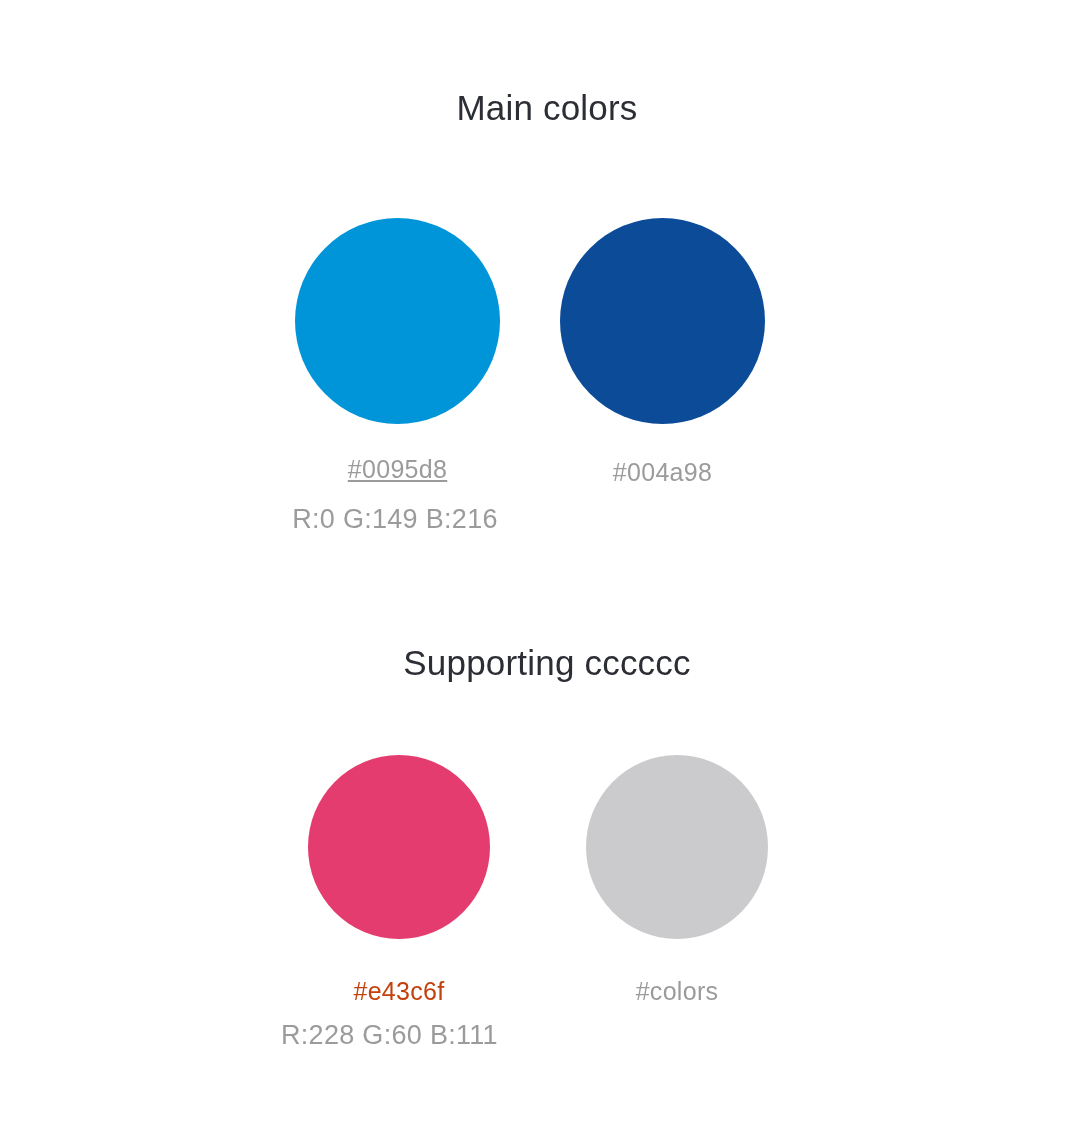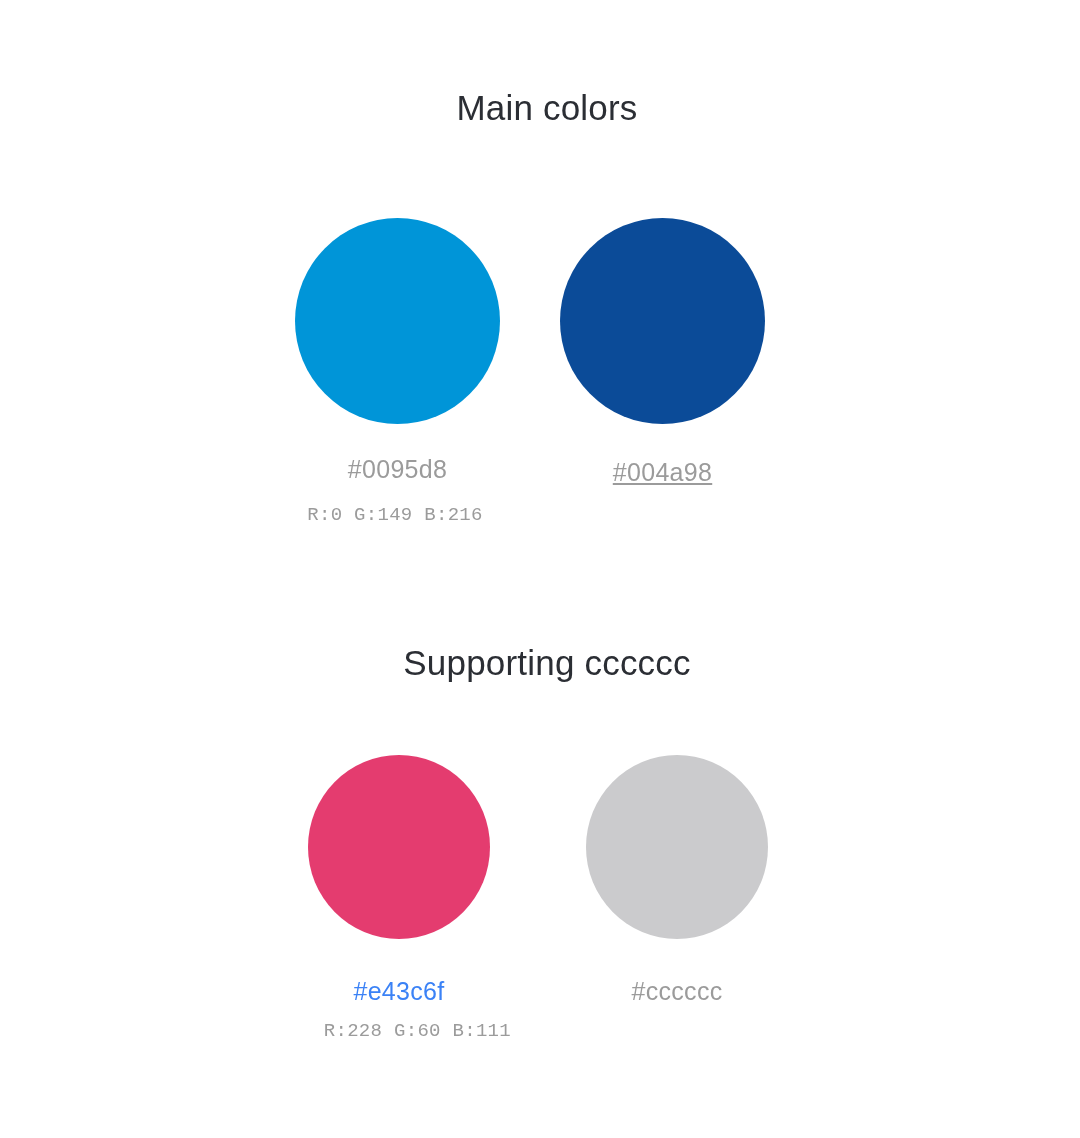--- a/index.html
+++ b/index.html
@@ -80,35 +80,34 @@
     position: absolute;
     white-space: nowrap;
     color: #9b9b9b;
     font-weight: 400;
   }
   .caption-hex {
     font-size: 25px;
     letter-spacing: 0.3px;
   }
   .caption-rgb {
-    font-size: 19px;
+    font-size: 27px;
     letter-spacing: 0.3px;
-    font-family: Liberation Mono, monospace;
   }
 
   
-  .cap-main-a-hex { left: 295px;  width: 205px; top: 455px; text-align: center; }
+  .cap-main-a-hex { left: 295px;  width: 205px; top: 455px; text-align: center; text-decoration: underline; }
   .cap-main-b-hex { left: 560px;  width: 205px; top: 458px; text-align: center; }
   .cap-main-a-rgb { left: 281px;  width: 228px; top: 504px; text-align: center; }
   .cap-main-b-rgb { left: 555px;  width: 216px; top: 504px; text-align: center; }
 
   
   .cap-sup-a-hex  { left: 299px;  width: 200px; top: 977px;  text-align: center; }
   .cap-sup-b-hex  { left: 578px;  width: 198px; top: 977px;  text-align: center; }
-  .cap-sup-a-rgb  { left: 281px;  width: 230px; top: 1020px; text-align: right; }
+  .cap-sup-a-rgb  { left: 281px;  width: 230px; top: 1020px; text-align: left; }
   .cap-sup-b-rgb  { left: 548px;  width: 260px; top: 1020px; text-align: center; }
 </style>
 </head>
 <body style="background: rgb(255, 255, 255);">
 
 <div class="palette-page">
 
   <div class="section-heading main-heading" style="color: rgb(43, 46, 52);">Main colors</div>
 
   <div class="swatch-row row-main">
@@ -120,37 +119,37 @@
     <div class="swatch swatch-b">
       <span class="swatch-dot" style="background-color: rgb(11, 75, 152);"></span>
     </div>
 
   </div>
 
   <div class="swatch-caption caption-hex cap-main-a-hex" style="color: rgb(155, 155, 155);">#0095d8</div>
 
   <div class="swatch-caption caption-rgb cap-main-a-rgb" style="color: rgb(155, 155, 155);">R:0  G:149  B:216</div>
 
-  <div class="swatch-caption caption-hex cap-main-b-hex" style="color: rgb(155, 155, 155); text-decoration: underline;">#004a98</div>
+  <div class="swatch-caption caption-hex cap-main-b-hex" style="color: rgb(155, 155, 155);">#004a98</div>
 
 
   <div class="section-heading supporting-heading" style="color: rgb(43, 46, 52);">Supporting cccccc</div>
 
   <div class="swatch-row row-supporting">
 
     <div class="swatch swatch-a">
       <span class="swatch-dot" style="background-color: rgb(228, 60, 111);"></span>
     </div>
 
     <div class="swatch swatch-b">
       <span class="swatch-dot" style="background-color: rgb(203, 203, 205);"></span>
     </div>
 
   </div>
 
-  <div class="swatch-caption caption-hex cap-sup-a-hex" style="color: #3b82f6;">#e43c6f</div>
+  <div class="swatch-caption caption-hex cap-sup-a-hex" style="color: #c2410c;">#e43c6f</div>
 
   <div class="swatch-caption caption-rgb cap-sup-a-rgb" style="color: rgb(155, 155, 155);">R:228  G:60  B:111</div>
 
-  <div class="swatch-caption caption-hex cap-sup-b-hex" style="color: rgb(155, 155, 155);">#cccccc</div>
+  <div class="swatch-caption caption-hex cap-sup-b-hex" style="color: rgb(155, 155, 155);">#colors</div>
 
 
 </div>
 
 </body></html>

